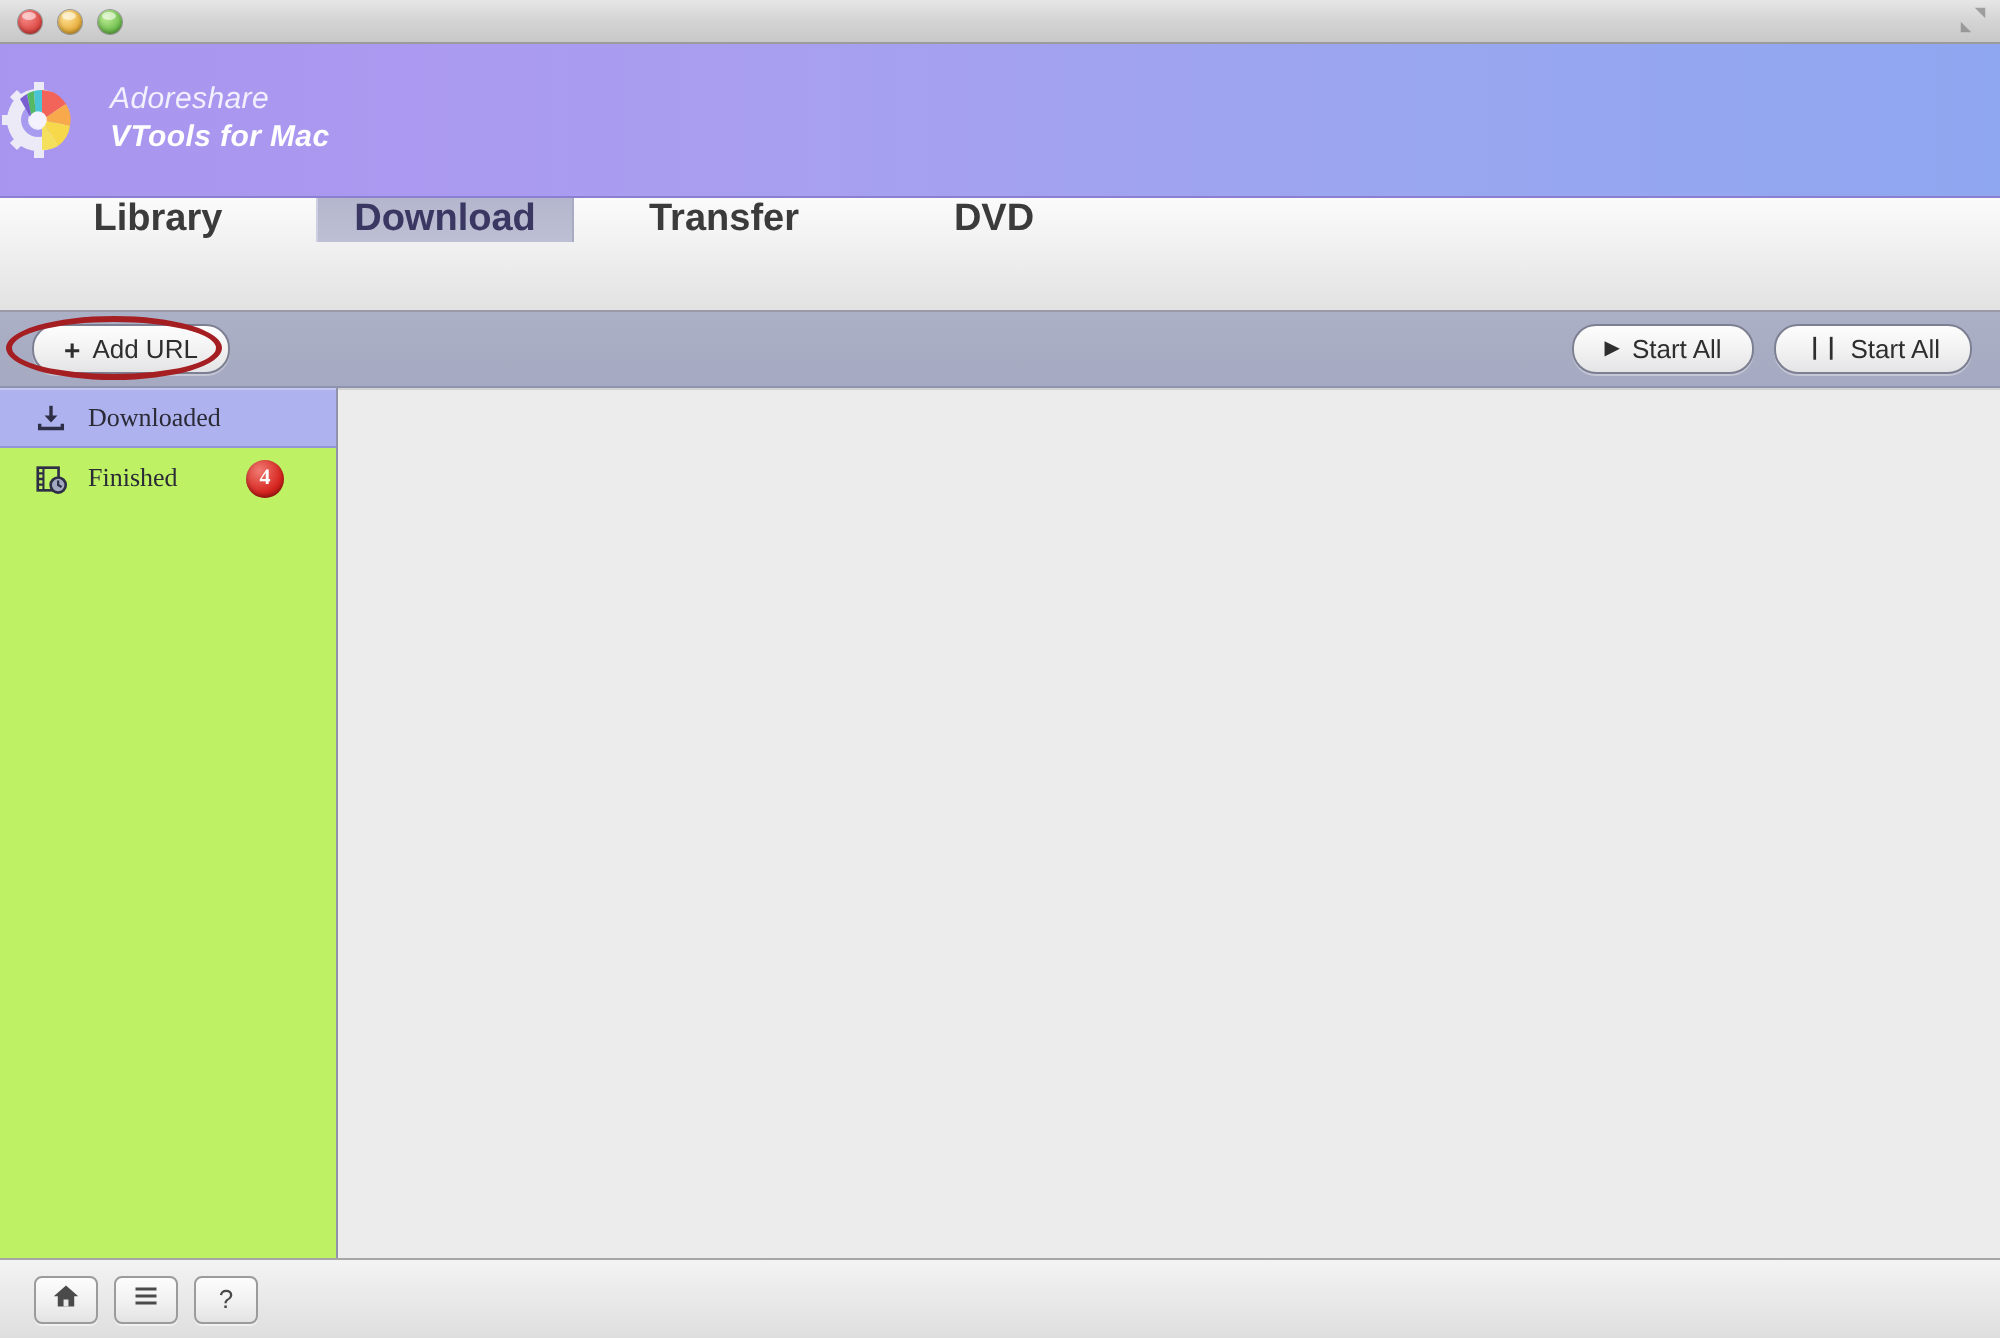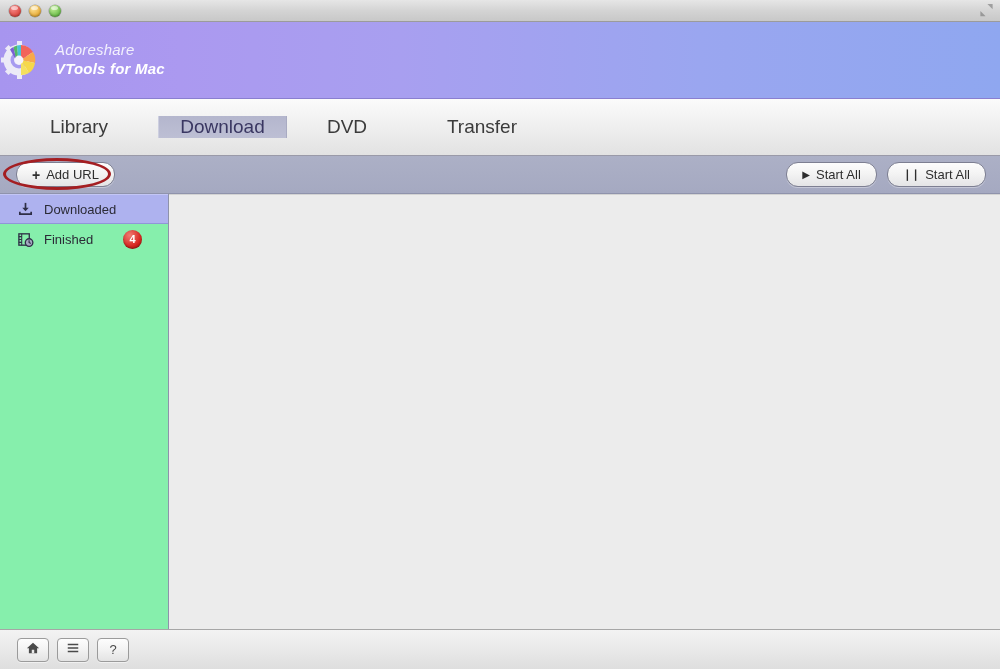--- a/index.html
+++ b/index.html
@@ -105,22 +105,23 @@
     letter-spacing: .2px;
   }
 
   
   .tabbar {
     flex: 0 0 56px;
     height: 56px;
     background: linear-gradient(to bottom, #fbfbfb 0%, #f0f0f0 45%, #e2e2e2 100%);
     border-bottom: 1px solid #9a9aa8;
     display: flex;
-    align-items: center;
-    position: relative;
+    align-items: flex-start;
+    position: relative;
+    font-weight: bold;
   }
   .tab {
     display: flex;
     align-items: center;
     justify-content: center;
     font-size: 19px;
     color: #3b3b3b;
     cursor: default;
     user-select: none;
     padding: 0 10px;
@@ -188,24 +189,25 @@
 
   
   .body-area {
     flex: 1 1 auto;
     display: flex;
     min-height: 0;
   }
   .sidebar {
     flex: 0 0 169px;
     width: 169px;
-    background: #86efac;
+    background: #bef264;
     border-right: 1px solid #8e92ab;
     box-sizing: border-box;
     padding-top: 0;
+    font-family: Liberation Serif, serif;
   }
   .side-item {
     display: flex;
     align-items: center;
     height: 30px;
     padding-left: 16px;
     font-size: 13px;
     color: #2b2b36;
     cursor: default;
     user-select: none;
@@ -324,22 +326,22 @@
       <div class="brand-text">
         <span class="brand-line1">Adoreshare</span>
         <span class="brand-line2">VTools for Mac</span>
       </div>
     </div>
   </div>
 
   <div class="tabbar">
     <div class="tab tab-library">Library</div>
     <div class="tab tab-download active">Download</div>
+    <div class="tab tab-transfer">Transfer</div>
     <div class="tab tab-dvd">DVD</div>
-    <div class="tab tab-transfer">Transfer</div>
   </div>
 
   <div class="toolbar">
     <div class="pill">
       <span class="glyph-plus">+</span>
       <span>Add URL</span>
     </div>
     <div class="highlight-ellipse"></div>
 
     <div class="toolbar-right">

